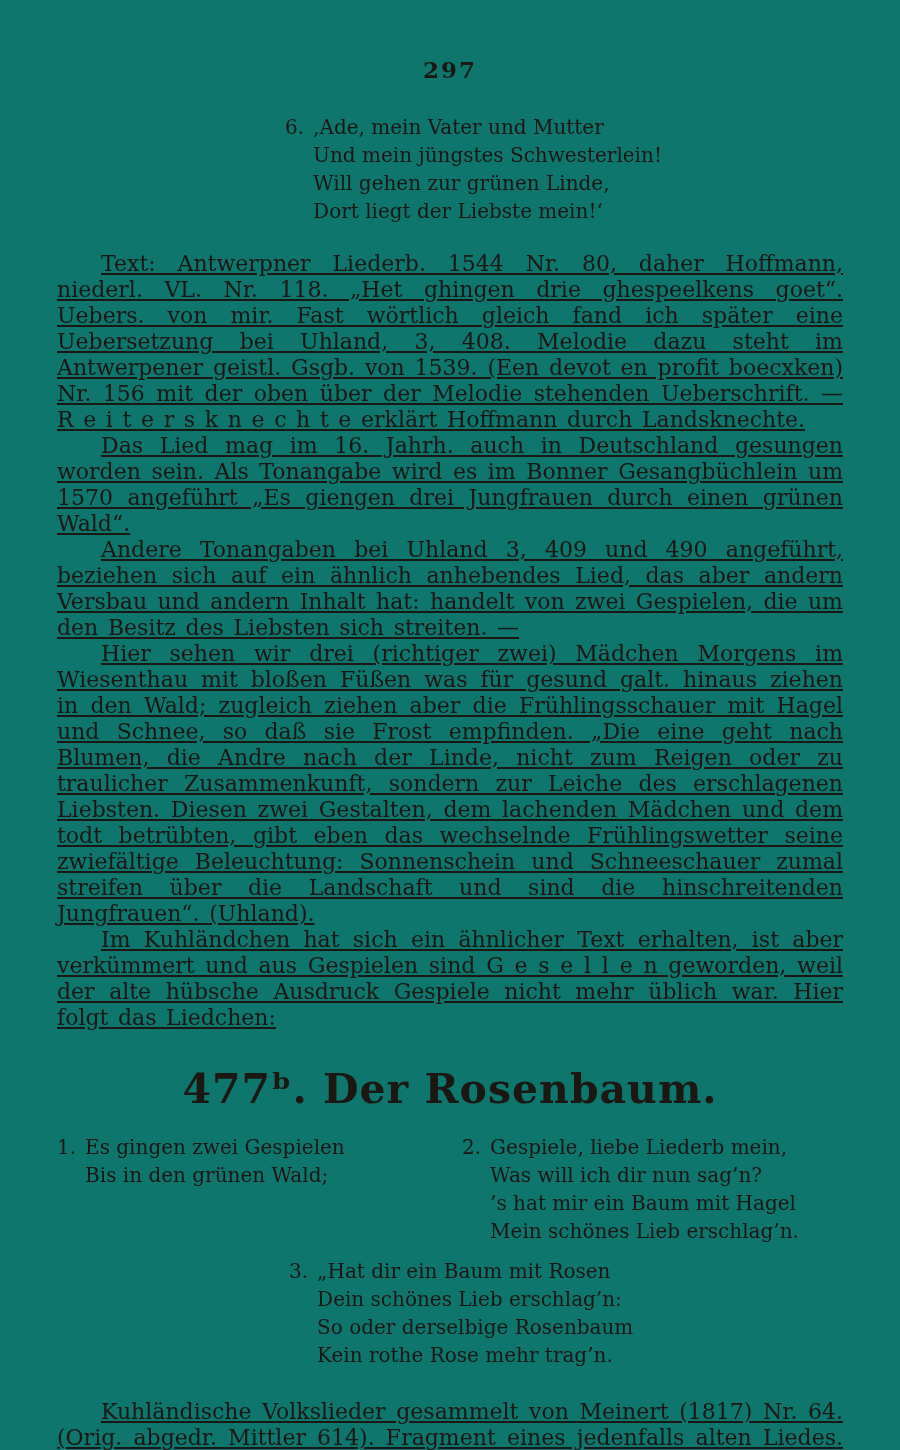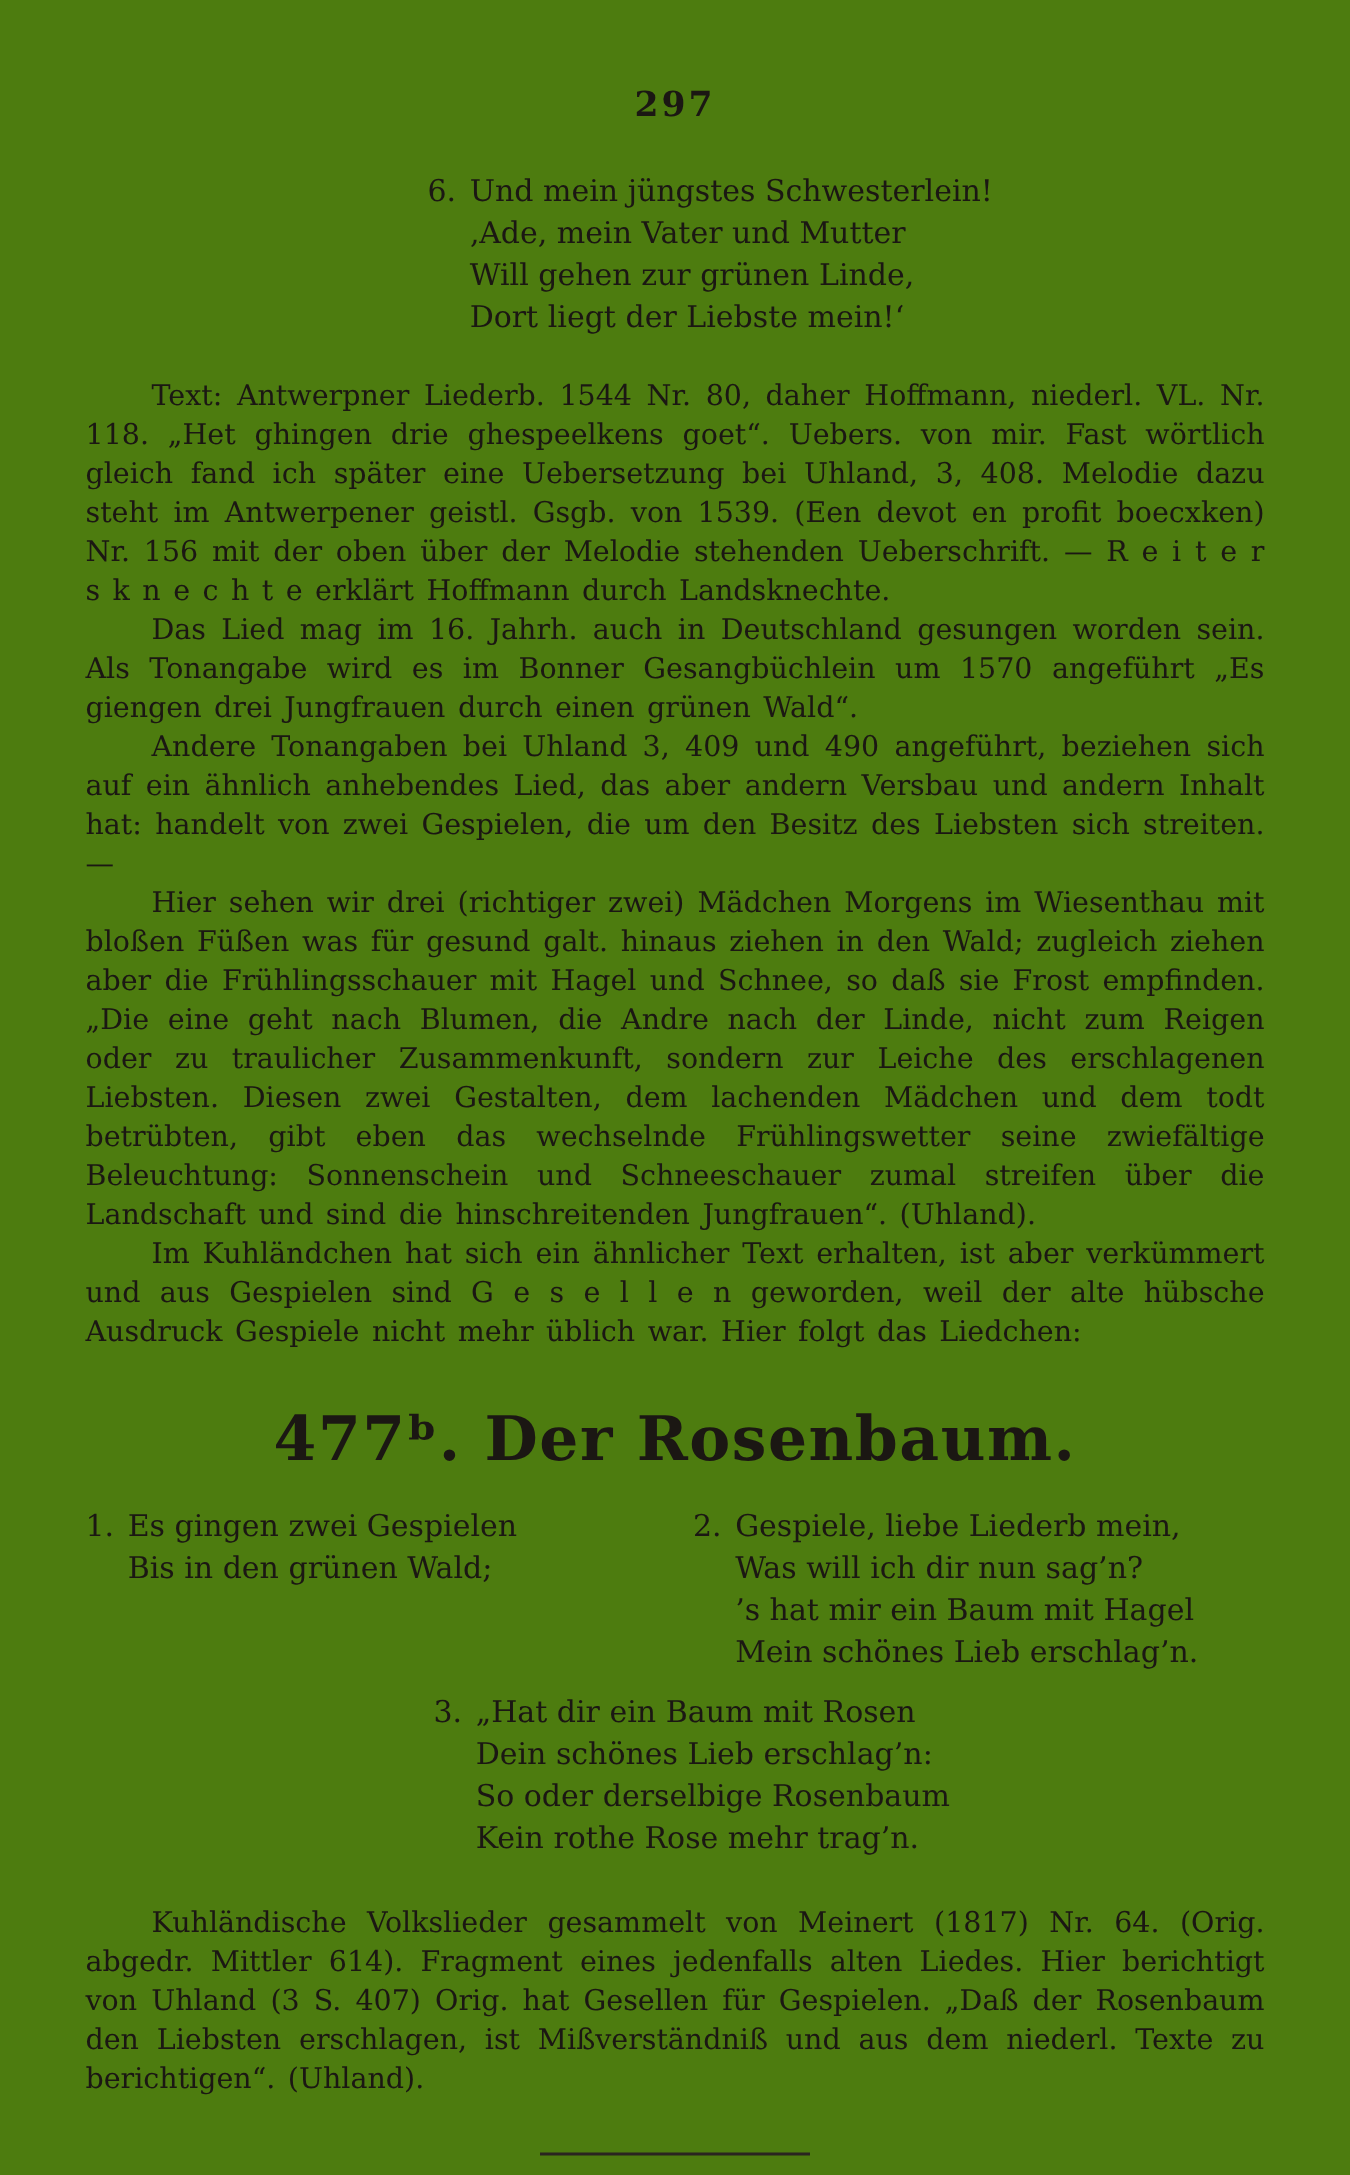--- a/index.html
+++ b/index.html
@@ -5,21 +5,21 @@
   html, body {
     margin: 0;
     padding: 0;
     background: #e8e6e1;
   }
   .page {
     position: relative;
     width: 900px;
     height: 1450px;
     margin: 0 auto;
-    background: #4d7c0f;
+    background: #0f766e;
     color: #1b1713;
     font-family: "DejaVu Serif", serif;
     overflow: hidden;
     box-sizing: border-box;
     padding: 0 57px;
   }
   .page-number {
     text-align: center;
     font-size: 23px;
     font-weight: bold;
@@ -40,25 +40,26 @@
   .vline {
     white-space: nowrap;
   }
   .opening-stanza {
     margin-top: 30px;
     margin-left: 228px;
   }
   
   .para {
     margin: 0;
-    font-size: 19px;
+    font-size: 22px;
     line-height: 26px;
     text-align: justify;
     text-indent: 44px;
     word-spacing: 0.12em;
+    text-decoration: underline;
   }
   .para.first {
     margin-top: 26px;
   }
   
   .song-heading {
     margin-top: 34px;
     text-align: center;
     font-size: 41px;
     font-weight: bold;
@@ -89,22 +90,22 @@
 </head>
 <body>
 
 <div class="page">
 
   <div class="page-number">297</div>
 
   <div class="stanza opening-stanza">
     <span class="stanza-label">6.</span>
     <div class="stanza-lines">
+      <div class="vline">‚Ade, mein Vater und Mutter</div>
       <div class="vline">Und mein jüngstes Schwesterlein!</div>
-      <div class="vline">‚Ade, mein Vater und Mutter</div>
       <div class="vline">Will gehen zur grünen Linde,</div>
       <div class="vline">Dort liegt der Liebste mein!‘</div>
     </div>
   </div>
 
   <p class="para first">Text: Antwerpner Liederb. 1544 Nr. 80, daher Hoffmann, niederl. VL. Nr. 118. „Het ghingen drie ghespeelkens goet“. Uebers. von mir. Fast wörtlich gleich fand ich später eine Uebersetzung bei Uhland, 3, 408. Melodie dazu steht im Antwerpener geistl. Gsgb. von 1539. (Een devot en profit boecxken) Nr. 156 mit der oben über der Melodie stehenden Ueberschrift. — R e i t e r s k n e c h t e erklärt Hoffmann durch Landsknechte.</p>
   <p class="para">Das Lied mag im 16. Jahrh. auch in Deutschland gesungen worden sein. Als Tonangabe wird es im Bonner Gesangbüchlein um 1570 angeführt „Es giengen drei Jungfrauen durch einen grünen Wald“.</p>
   <p class="para">Andere Tonangaben bei Uhland 3, 409 und 490 angeführt, beziehen sich auf ein ähnlich anhebendes Lied, das aber andern Versbau und andern Inhalt hat: handelt von zwei Gespielen, die um den Besitz des Liebsten sich streiten. —</p>
   <p class="para">Hier sehen wir drei (richtiger zwei) Mädchen Morgens im Wiesenthau mit bloßen Füßen was für gesund galt. hinaus ziehen in den Wald; zugleich ziehen aber die Frühlingsschauer mit Hagel und Schnee, so daß sie Frost empfinden. „Die eine geht nach Blumen, die Andre nach der Linde, nicht zum Reigen oder zu traulicher Zusammenkunft, sondern zur Leiche des erschlagenen Liebsten. Diesen zwei Gestalten, dem lachenden Mädchen und dem todt betrübten, gibt eben das wechselnde Frühlingswetter seine zwiefältige Beleuchtung: Sonnenschein und Schneeschauer zumal streifen über die Landschaft und sind die hinschreitenden Jungfrauen“. (Uhland).</p>
   <p class="para">Im Kuhländchen hat sich ein ähnlicher Text erhalten, ist aber verkümmert und aus Gespielen sind G e s e l l e n geworden, weil der alte hübsche Ausdruck Gespiele nicht mehr üblich war. Hier folgt das Liedchen:</p>

